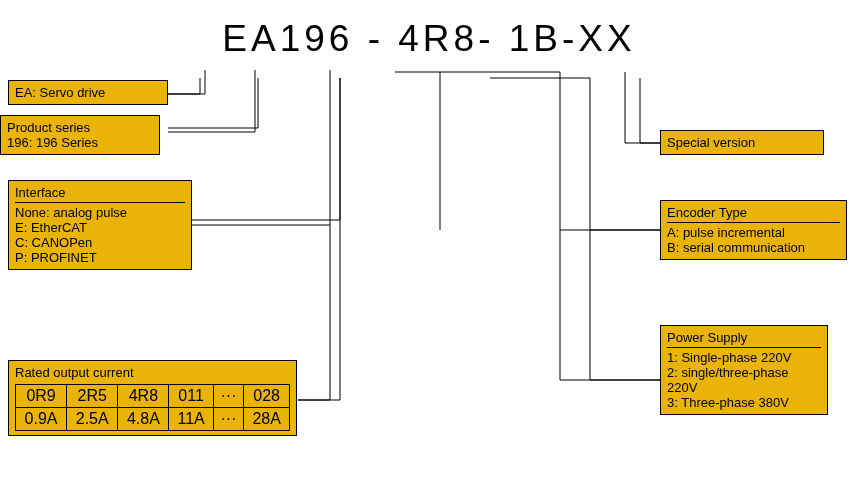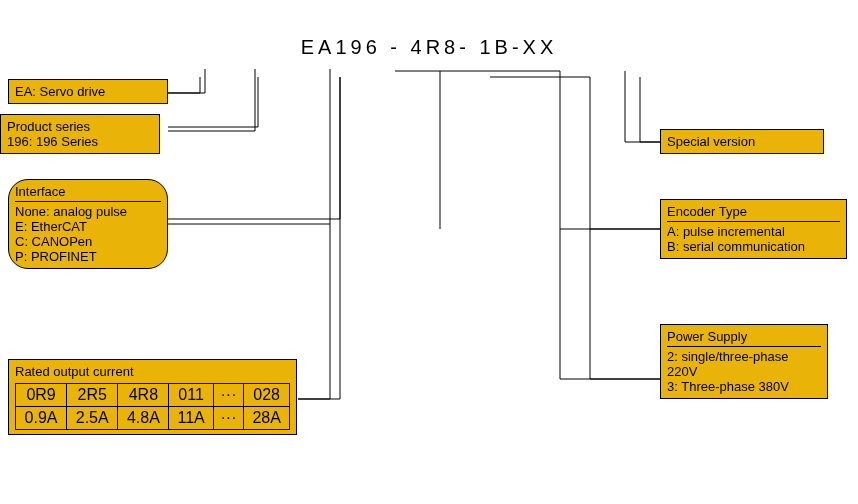--- a/index.html
+++ b/index.html
@@ -8,24 +8,24 @@
       font-family: Arial, sans-serif;
       font-size: 13px;
       width: 858px;
       height: 504px;
       overflow: hidden;
       position: relative;
     }
 
     .title {
       text-align: center;
-      font-size: 20px;
+      font-size: 37px;
       font-weight: normal;
       letter-spacing: 4px;
-      padding: 36px 0 10px 0;
+      padding: 18px 0 10px 0;
     }
 
     .diagram-area {
       position: relative;
       width: 858px;
       height: 430px;
     }
 
     
     .box {
@@ -39,22 +39,21 @@
     .box-ea {
       left: 8px; top: 10px;
       width: 160px;
     }
     .box-product {
       left: 0; top: 45px;
       width: 160px;
     }
     .box-interface {
       left: 8px; top: 110px;
-      width: 160px;
-      border-radius: 20px;
+      width: 184px;
     }
     .box-rated {
       left: 8px; top: 290px;
       width: 289px;
     }
 
     
     .box-special {
       left: 660px; top: 60px;
       width: 164px;
@@ -205,16 +204,17 @@
   <div class="box box-encoder">
     <div>Encoder Type</div>
     <div class="box-divider"></div>
     <div>A: pulse incremental</div>
     <div>B: serial communication</div>
   </div>
 
   <div class="box box-power">
     <div>Power Supply</div>
     <div class="box-divider"></div>
+    <div>1: Single-phase 220V</div>
     <div>2: single/three-phase 220V</div>
     <div>3: Three-phase 380V</div>
   </div>
 </div>
 
 </body></html>

